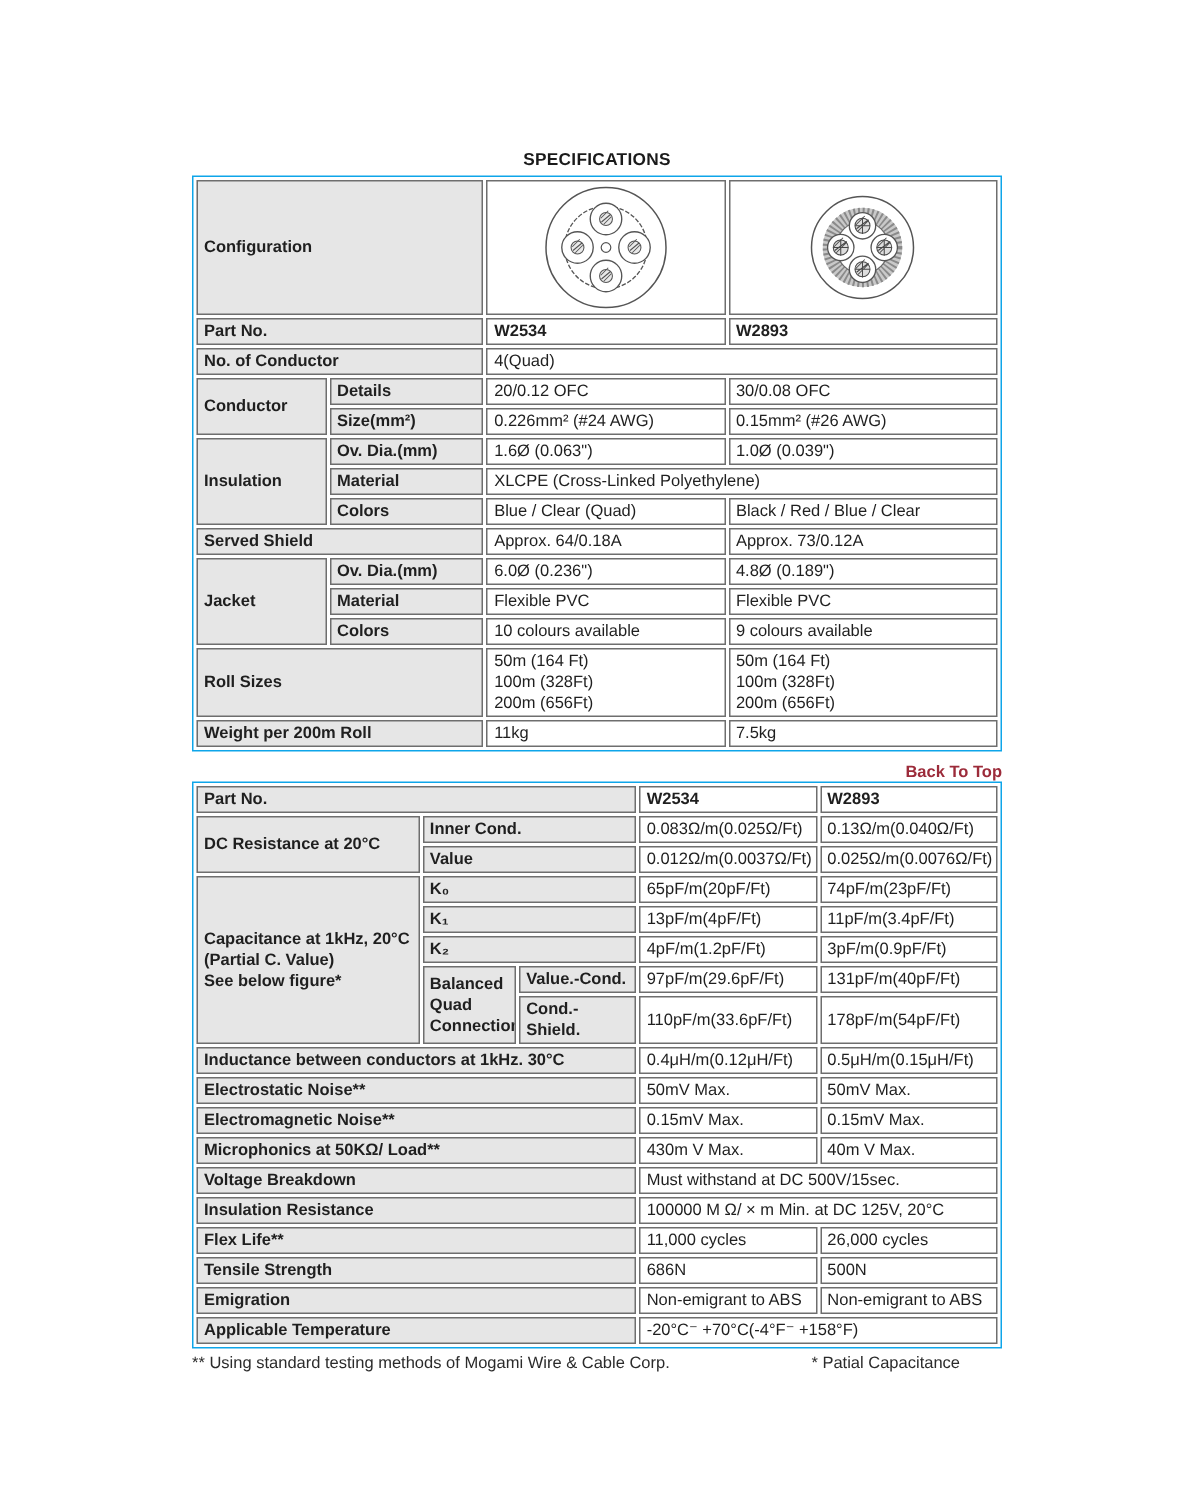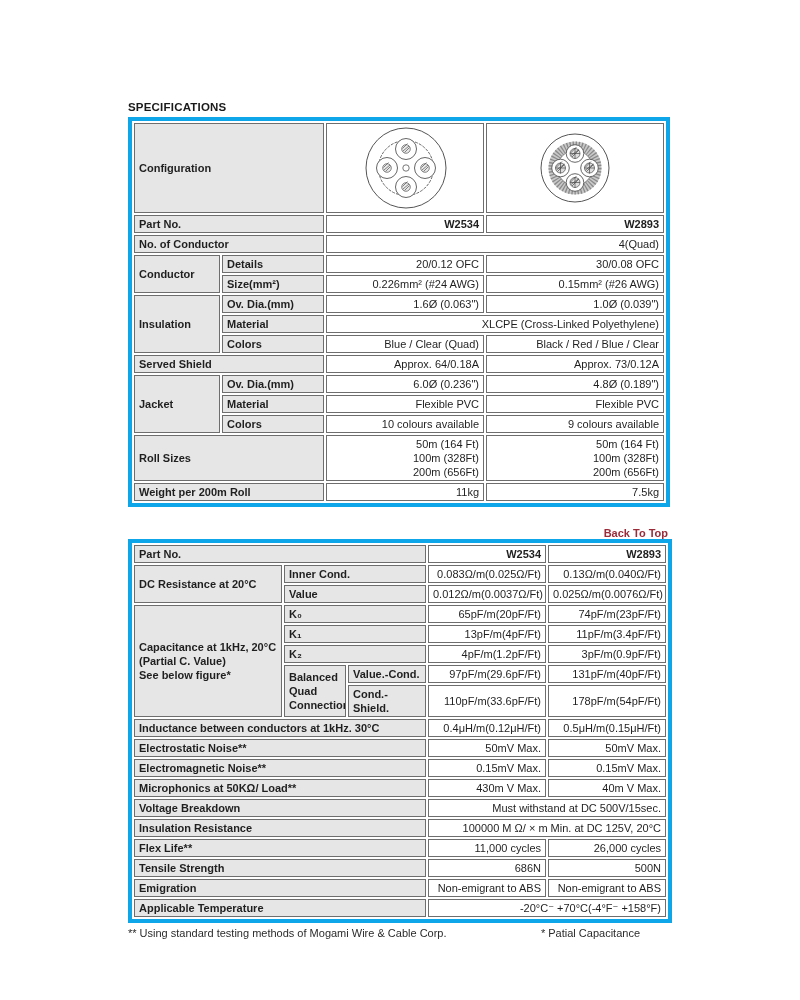--- a/index.html
+++ b/index.html
@@ -13,50 +13,51 @@
     padding-top:101px;
     margin-left:128px;
     width:540px;
   }
   .section-heading{
     font-size:11.5px;
     font-weight:bold;
     color:#1a1a1a;
     letter-spacing:.2px;
     margin:0 0 4px 0;
+    text-align:center;
   }
   table.spec{
     border-collapse:separate;
     border-spacing:2px;
     width:540px;
     table-layout:fixed;
     background:#ffffff;
-    border:4px solid #0ea5e9;
+    border:1px solid #0ea5e9;
   }
   table.spec td{
     border:1px solid #6e6e6e;
     font-size:11px;
     line-height:14px;
     padding:1px 4px;
     overflow:hidden;
     vertical-align:middle;
   }
   td.lbl{
     background:#e6e6e6;
     font-weight:bold;
     text-align:left;
   }
   td.val{
     background:#ffffff;
-    text-align:right;
+    text-align:left;
   }
   td.vbold{font-weight:bold;}
   td.diagram{background:#ffffff;text-align:center;height:86px;padding:0;}
   .back-top{
-    margin-top:20px;
+    margin-top:8px;
     text-align:right;
     font-size:11px;
     font-weight:bold;
   }
   .back-top a{color:#9c2b3a;text-decoration:none;cursor:pointer;}
   .heading-2{margin-top:14px;}
   .footnotes{
     display:flex;
     margin-top:4px;
     font-size:11px;

